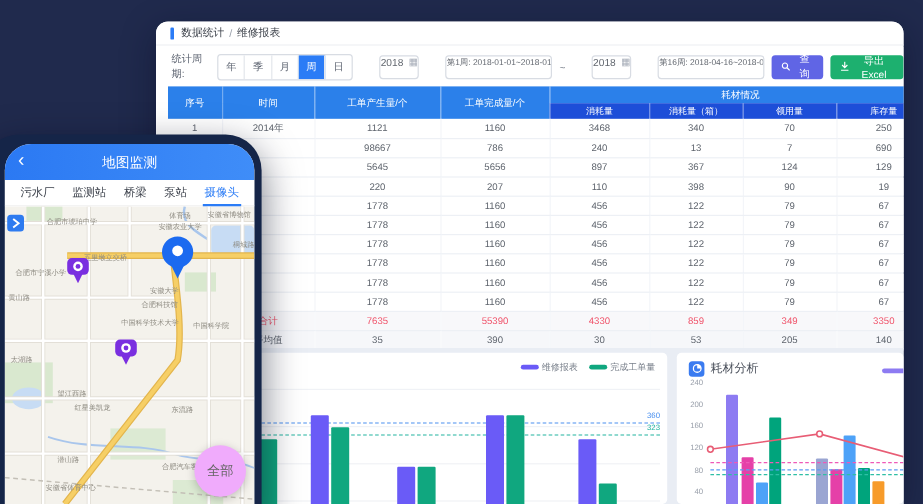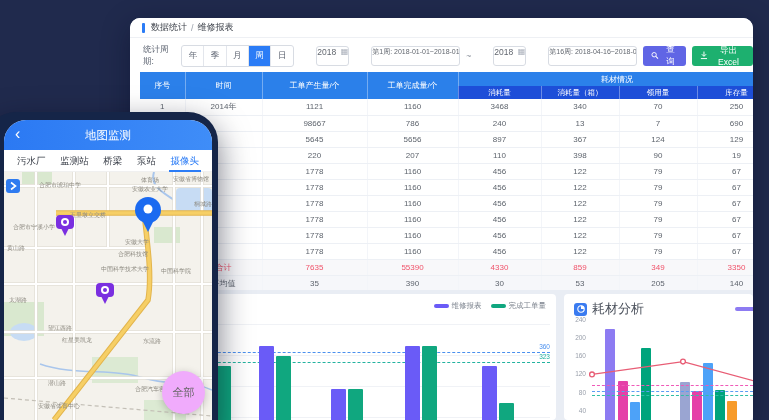--- a/index.html
+++ b/index.html
@@ -51,21 +51,21 @@
   .lgitem{display:flex;align-items:center;cursor:pointer}
   .lg-pill{width:15px;height:4px;border-radius:2px;margin-right:3px}
   .gridline{position:absolute;left:8px;right:6px;height:1px;background:#f0f2f6}
   .refline{position:absolute;left:8px;right:6px;height:0;border-top:1px dashed}
   .reflabel{position:absolute;right:6px;font-size:6.5px;line-height:1}
   .bar{position:absolute;width:15px;border-radius:1px 1px 0 0}
 
   .c2title{position:absolute;left:10px;top:6px;display:flex;align-items:center}
   .c2icon{width:13px;height:13px;border-radius:3px;background:#3a7bf0;display:flex;align-items:center;
     justify-content:center;margin-right:5px}
-  .c2name{font-size:13px;color:#4a505b}
+  .c2name{font-size:10px;color:#4a505b}
   .c2dash{position:absolute;left:171px;top:13px;width:24px;height:4px;border-radius:2px}
   .ylab{position:absolute;left:0;width:22px;text-align:right;font-size:6.5px;color:#9aa0ab;line-height:1}
   .bar2{position:absolute;width:10px;border-radius:1px 1px 0 0}
   .dash2{position:absolute;left:28px;right:0;height:0;border-top:1px dashed}
   #c2svg{position:absolute;left:0;top:0;pointer-events:none}
 
   
   .phone{position:absolute;left:-14px;top:112px;width:232px;height:320px;background:#152548;
     border-radius:30px 30px 0 0;box-shadow:0 12px 32px rgba(5,10,30,.55);z-index:50}
   .screen{position:absolute;left:18px;top:8px;width:208px;height:312px;background:#fff;

